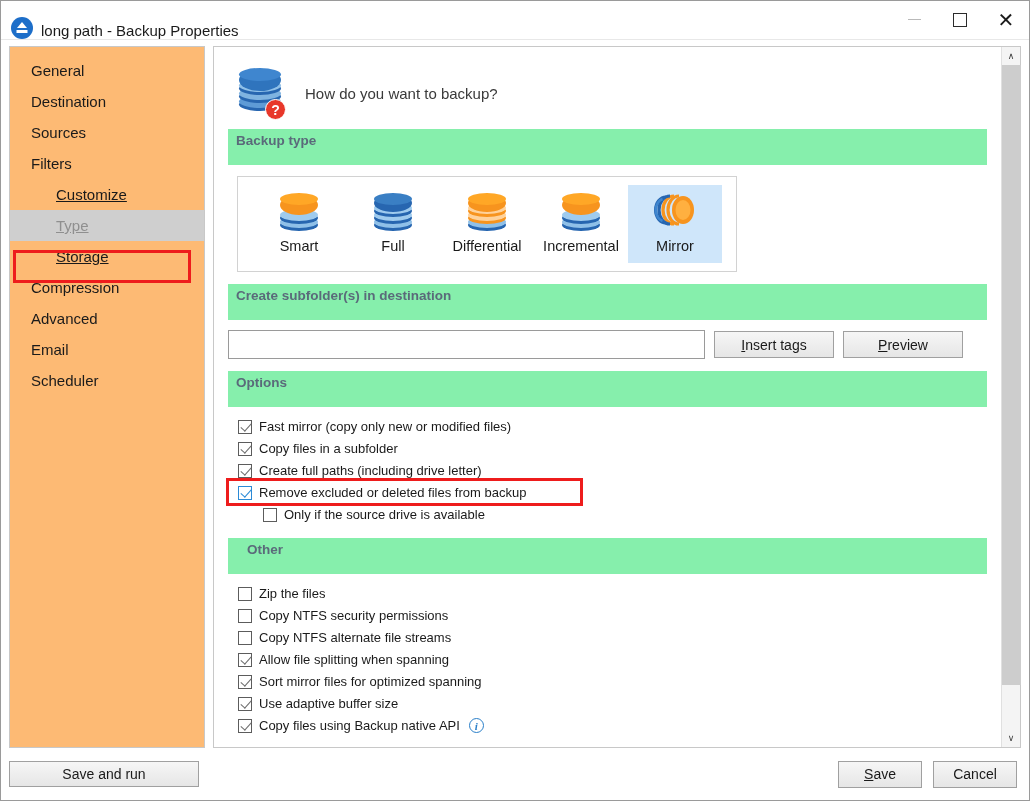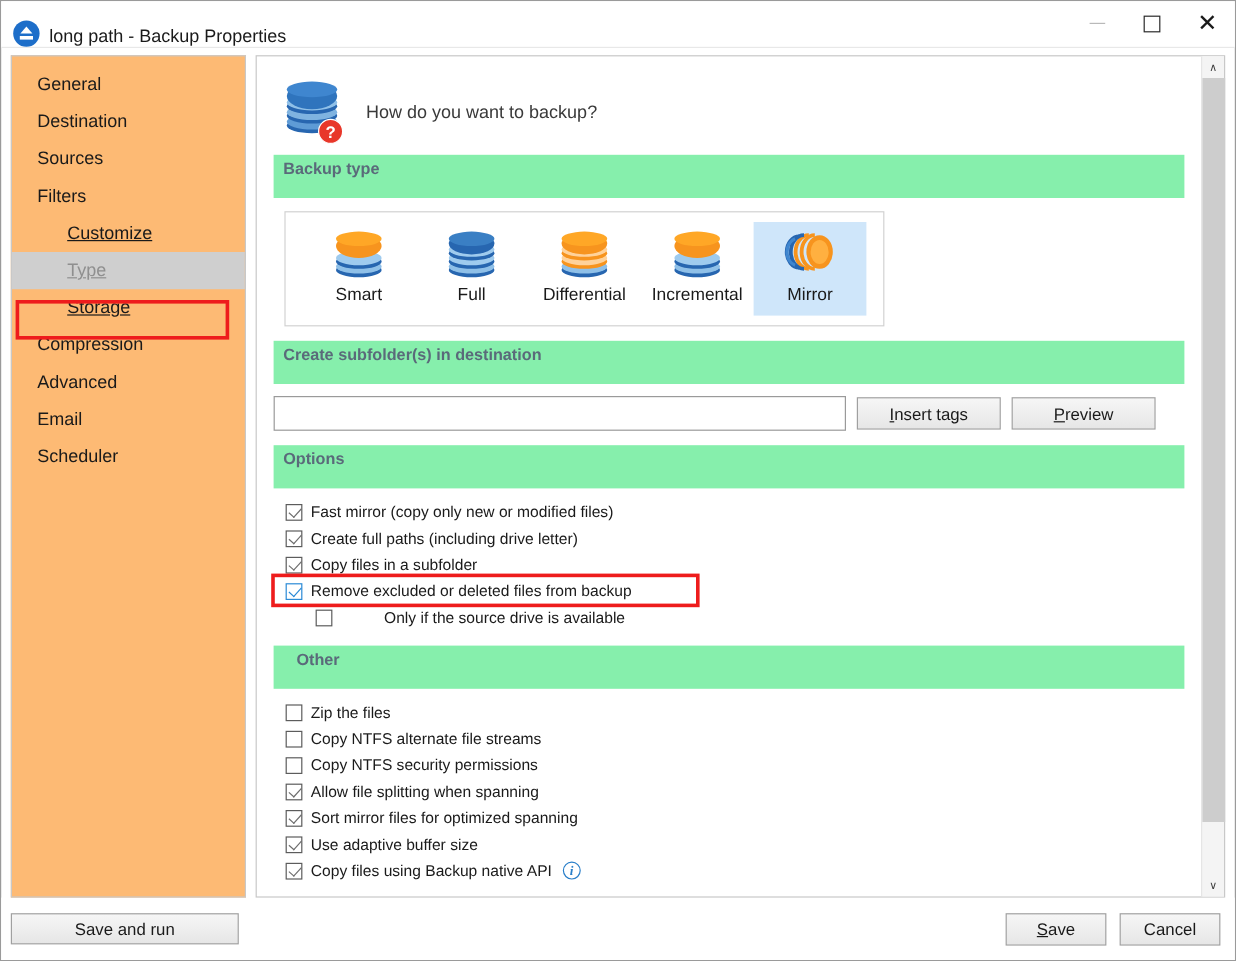--- a/index.html
+++ b/index.html
@@ -169,21 +169,21 @@
     cursor: default;
   }
   .mn { text-decoration: underline; }
   
   .cb-list { padding: 9px 0 0 10px; }
   .cb-row {
     display: flex; align-items: center;
     height: 21px; margin-bottom: 1px;
     position: relative;
   }
-  .cb-row.indent { padding-left: 25px; gap: 36px; }
+  .cb-row.indent { padding-left: 25px; }
   .cb {
     width: 14px; height: 14px; flex: 0 0 14px;
     border: 1px solid #5c5c5c; background: #fff;
     position: relative; margin-right: 7px;
   }
   .cb.checked::after {
     content: ""; position: absolute;
     left: 3.6px; top: 0.6px;
     width: 5px; height: 9px;
     border: solid #6d6d6d; border-width: 0 1.8px 1.8px 0;
@@ -376,50 +376,50 @@
         </div>
 
         <div class="section-head" style="margin-top:12px;">Options</div>
         <div class="cb-list">
           <div class="cb-row">
             <div class="cb checked"></div>
             <div class="cb-label">Fast mirror (copy only new or modified files)</div>
           </div>
           <div class="cb-row">
             <div class="cb checked"></div>
+            <div class="cb-label">Copy files in a subfolder</div>
+          </div>
+          <div class="cb-row">
+            <div class="cb checked"></div>
             <div class="cb-label">Create full paths (including drive letter)</div>
-          </div>
-          <div class="cb-row">
-            <div class="cb checked"></div>
-            <div class="cb-label">Copy files in a subfolder</div>
           </div>
           <div class="cb-row">
             <div class="cb checked blue"></div>
             <div class="cb-label">Remove excluded or deleted files from backup</div>
             <div class="cb-redbox"></div>
           </div>
           <div class="cb-row indent">
             <div class="cb"></div>
             <div class="cb-label">Only if the source drive is available</div>
           </div>
         </div>
 
         <div class="section-head" style="margin-top:13px;padding-left:19px;">Other</div>
         <div class="cb-list">
           <div class="cb-row">
             <div class="cb"></div>
             <div class="cb-label">Zip the files</div>
           </div>
           <div class="cb-row">
             <div class="cb"></div>
+            <div class="cb-label">Copy NTFS security permissions</div>
+          </div>
+          <div class="cb-row">
+            <div class="cb"></div>
             <div class="cb-label">Copy NTFS alternate file streams</div>
-          </div>
-          <div class="cb-row">
-            <div class="cb"></div>
-            <div class="cb-label">Copy NTFS security permissions</div>
           </div>
           <div class="cb-row">
             <div class="cb checked"></div>
             <div class="cb-label">Allow file splitting when spanning</div>
           </div>
           <div class="cb-row">
             <div class="cb checked"></div>
             <div class="cb-label">Sort mirror files for optimized spanning</div>
           </div>
           <div class="cb-row">

